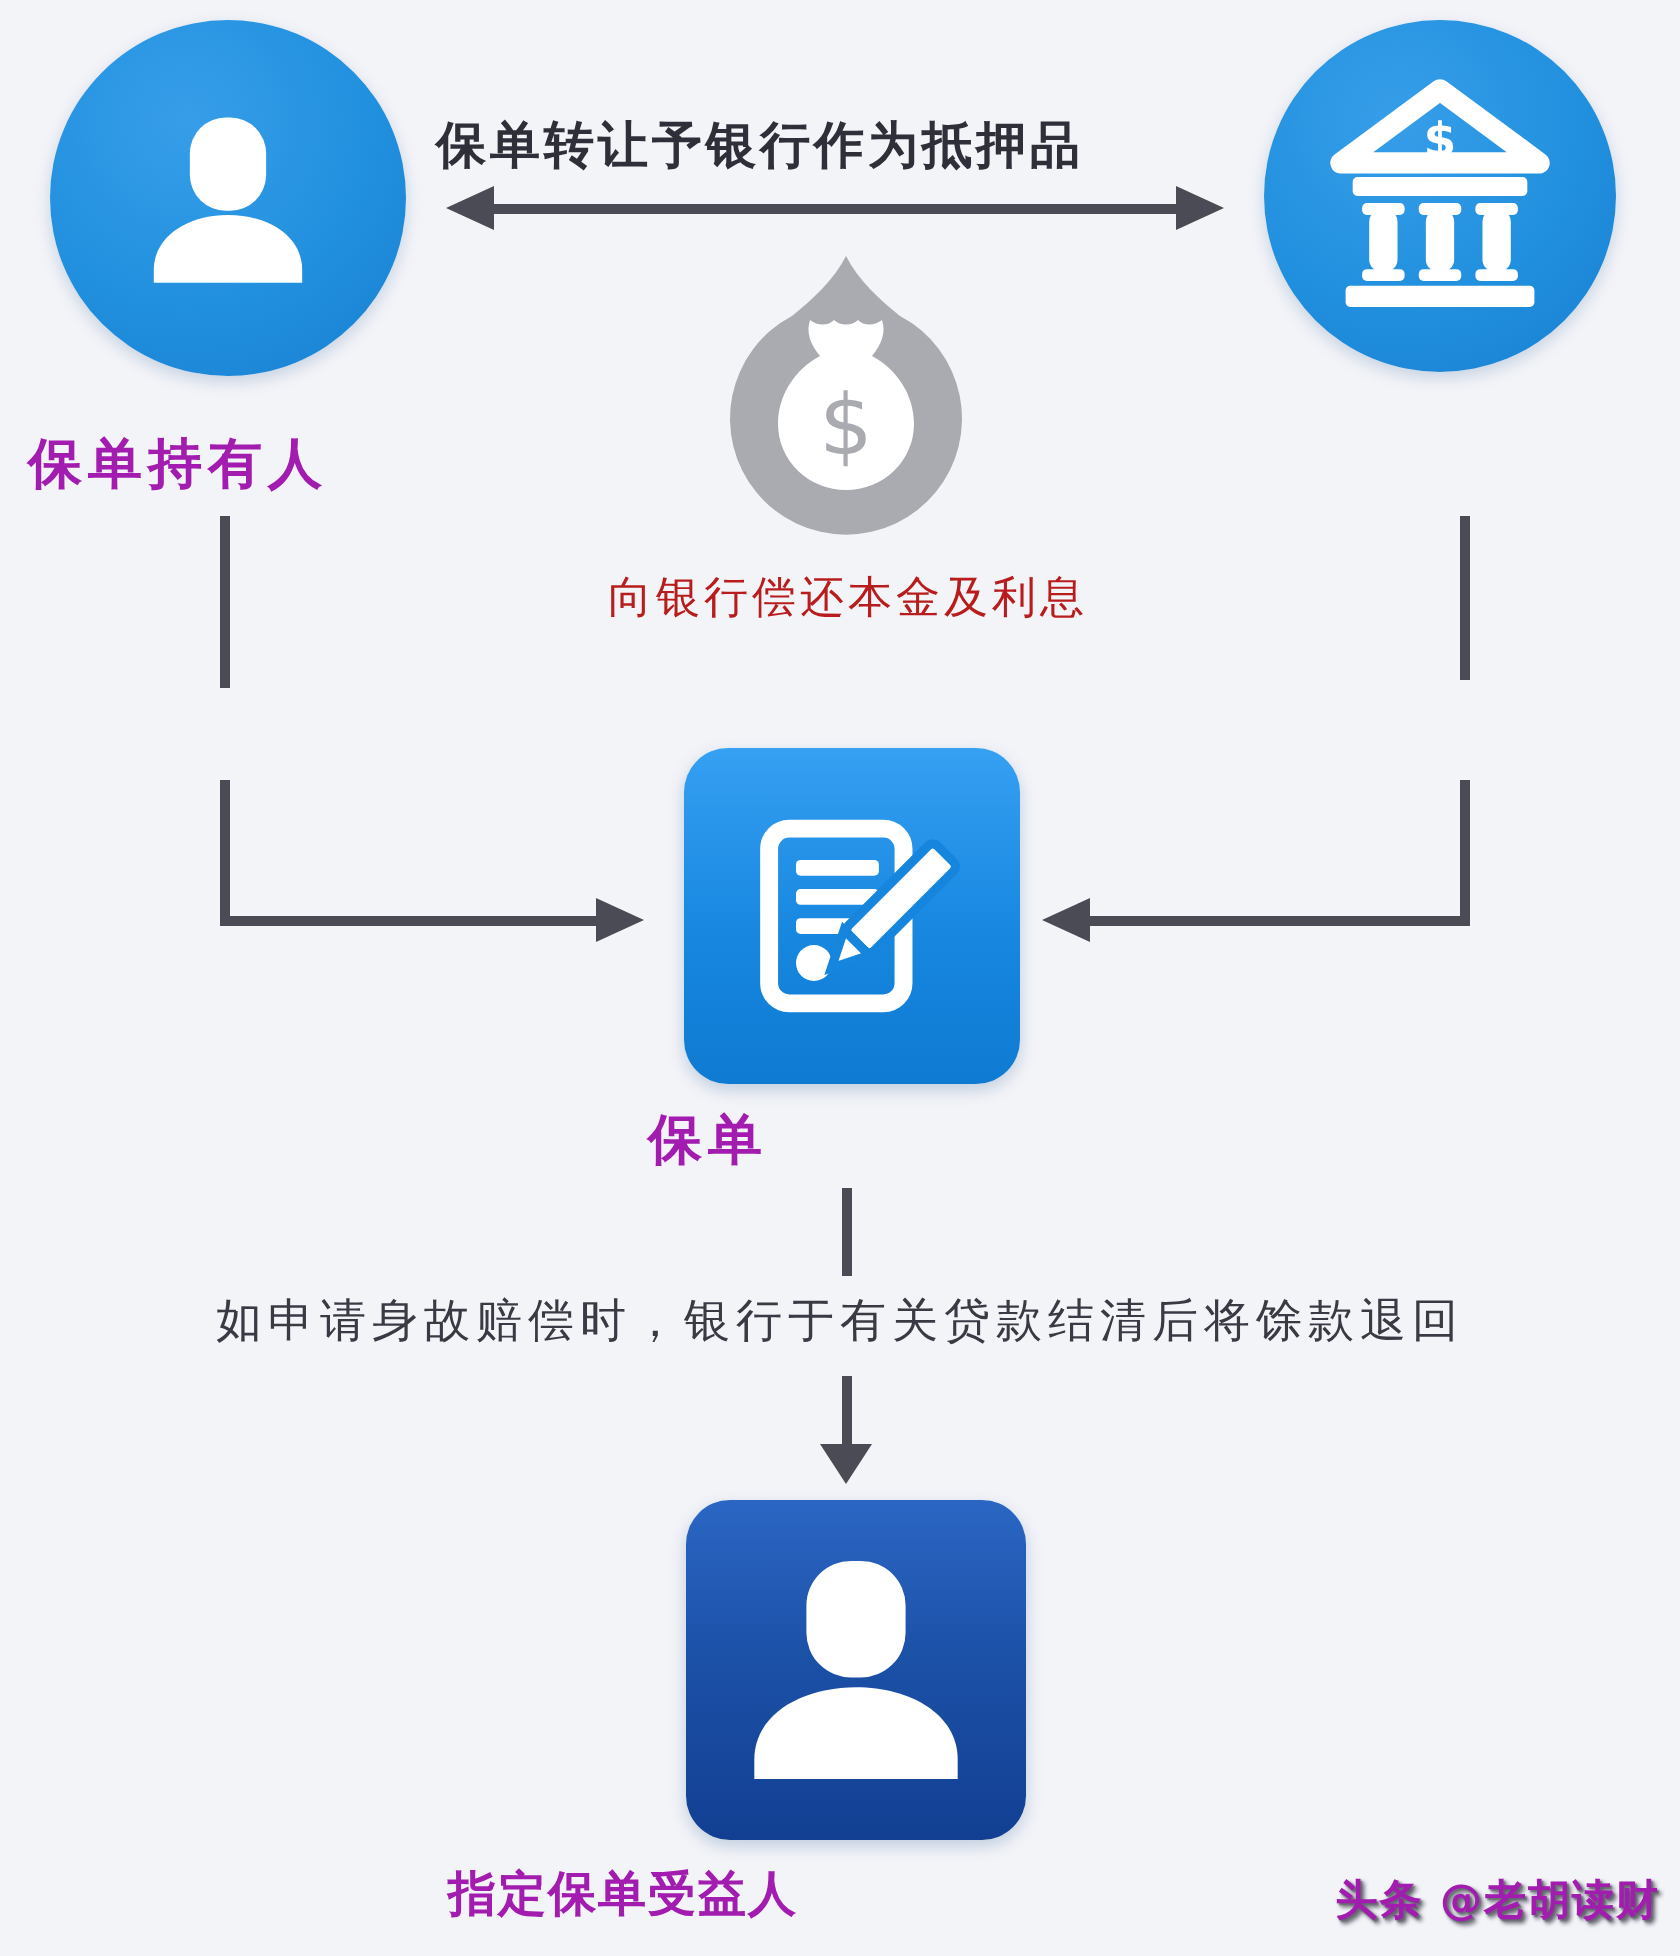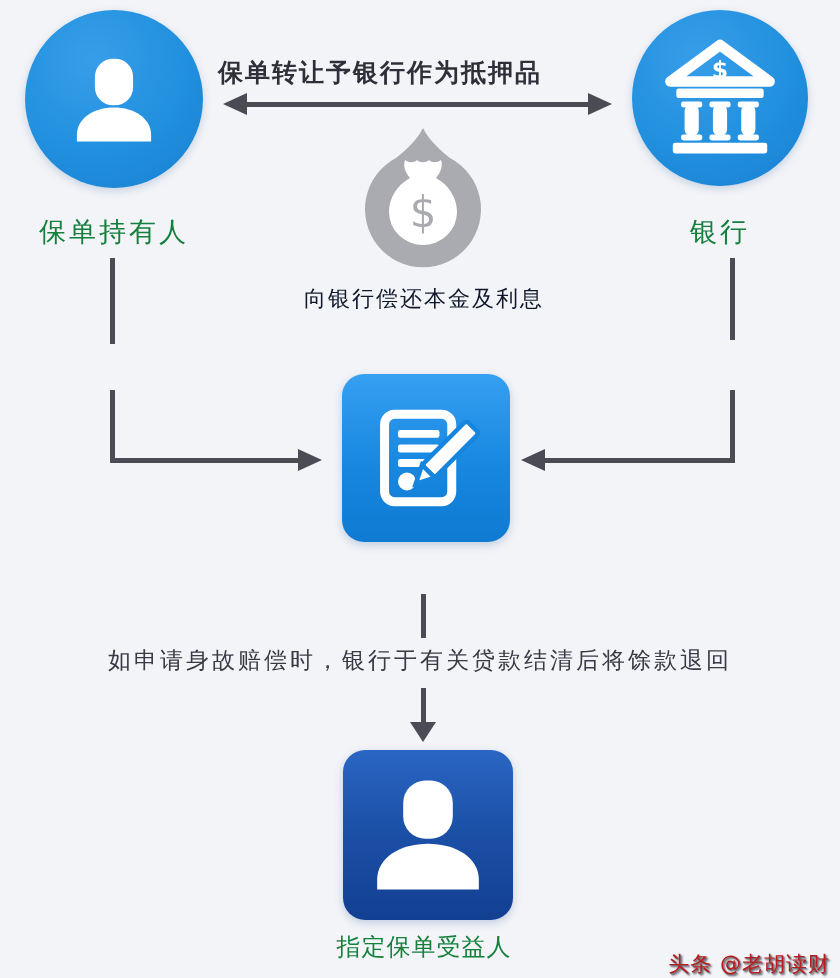--- a/index.html
+++ b/index.html
@@ -24,41 +24,40 @@
   }
   .square-node{
     position:absolute;width:168px;height:168px;border-radius:22px;
     display:flex;align-items:center;justify-content:center;
     box-shadow:0 3px 8px rgba(40,90,150,.25);
   }
   .square-policy{background:linear-gradient(180deg,#36a0f2 0%, #1787e0 55%, #0f7ad2 100%);}
   .square-beneficiary{width:170px;height:170px;background:linear-gradient(180deg,#2b66c4 0%, #1c51a8 45%, #123f92 100%);}
   
   .node-label{
-    position:absolute;text-align:center;font-weight:normal;color:#15803d;
+    position:absolute;font-weight:bold;color:#a21caf;
     font-size:27px;letter-spacing:3px;
   }
   .node-label-sm{font-size:24px;letter-spacing:1px;}
   .flow-text{
-    position:absolute;text-align:center;color:#0f172a;
+    position:absolute;text-align:center;color:#b91c1c;
     font-size:22px;letter-spacing:2px;
   }
   .title-text{
     position:absolute;text-align:left;color:#2f2f39;font-weight:bold;
     font-size:25px;letter-spacing:2px;
   }
   .sentence-text{
     position:absolute;text-align:center;color:#3a3a44;
     font-size:23px;letter-spacing:3px;
   }
   .watermark{
-    position:absolute;font-size:21px;font-weight:normal;color:#b91c1c;
+    position:absolute;font-size:21px;font-weight:bold;color:#a21caf;
     letter-spacing:1px;
     text-shadow:2px 2px 2px rgba(95,95,105,.95), 1px 1px 1px rgba(95,95,105,.9);
-    margin-top:14px;
   }
 </style>
 </head>
 <body>
 
 <div class="page">
 
   <div class="circle-node" style="left:25px;top:10px;">
     <svg width="106" height="106" viewBox="0 0 100 100">
       <rect x="32" y="12" width="36" height="44" rx="17" fill="#fff"></rect>
@@ -77,21 +76,20 @@
       <rect x="17" y="81" width="18" height="5" rx="2" fill="#fff"></rect>
       <rect x="41" y="53" width="18" height="5" rx="2" fill="#fff"></rect>
       <rect x="44" y="56" width="12" height="26" rx="5" fill="#fff"></rect>
       <rect x="41" y="81" width="18" height="5" rx="2" fill="#fff"></rect>
       <rect x="65" y="53" width="18" height="5" rx="2" fill="#fff"></rect>
       <rect x="68" y="56" width="12" height="26" rx="5" fill="#fff"></rect>
       <rect x="65" y="81" width="18" height="5" rx="2" fill="#fff"></rect>
       <rect x="10" y="88" width="80" height="9" rx="2" fill="#fff"></rect>
     </svg>
   </div>
-  <div class="node-label" style="left:620px;top:214px;width:200px;">银行</div>
 
   <div class="title-text" style="left:218px;top:56px;width:400px;">保单转让予银行作为抵押品</div>
   <div class="abs" style="left:223px;top:93px;width:389px;height:22px;">
     <div class="line-h" style="left:18px;right:18px;top:8.5px;"></div>
     <div class="arr arr-left" style="left:0;top:0;"></div>
     <div class="arr arr-right" style="right:0;top:0;"></div>
   </div>
 
   <svg class="abs" style="left:354px;top:124px;" width="138" height="152" viewBox="0 0 138 152">
     <path d="M69 4 C63 16 52 26 42 34 A58 58 0 1 0 96 34 C86 26 75 16 69 4 Z" fill="#a9abb0"></path>
@@ -117,20 +115,21 @@
       <rect x="25" y="25" width="37" height="7" rx="2" fill="#fff"></rect>
       <rect x="25" y="38" width="37" height="7" rx="2" fill="#fff"></rect>
       <rect x="25" y="51" width="30" height="7" rx="2" fill="#fff"></rect>
       <circle cx="33" cy="71" r="8" fill="#fff"></circle>
       <g transform="rotate(45 62 52)" stroke="#1585dd" stroke-width="4">
         <rect x="54" y="10" width="16" height="56" rx="3" fill="#fff"></rect>
         <path d="M54 66 h16 l-8 16 z" fill="#fff"></path>
       </g>
     </svg>
   </div>
+  <div class="node-label" style="left:324px;top:552px;width:200px;">保单</div>
 
   <div class="line-v" style="left:421px;top:594px;height:44px;"></div>
   <div class="sentence-text" style="left:0;top:645px;width:840px;">如申请身故赔偿时，银行于有关贷款结清后将馀款退回</div>
   <div class="line-v" style="left:421px;top:688px;height:36px;"></div>
   <div class="arr arr-down" style="left:410px;top:722px;"></div>
 
   <div class="square-node square-beneficiary" style="left:343px;top:750px;">
     <svg width="124" height="124" viewBox="0 0 100 100">
       <rect x="30" y="6" width="40" height="47" rx="18" fill="#fff"></rect>
       <path d="M9 94 v-8 c0-18 19-29 41-29 s41 11 41 29 v8 z" fill="#fff"></path>

